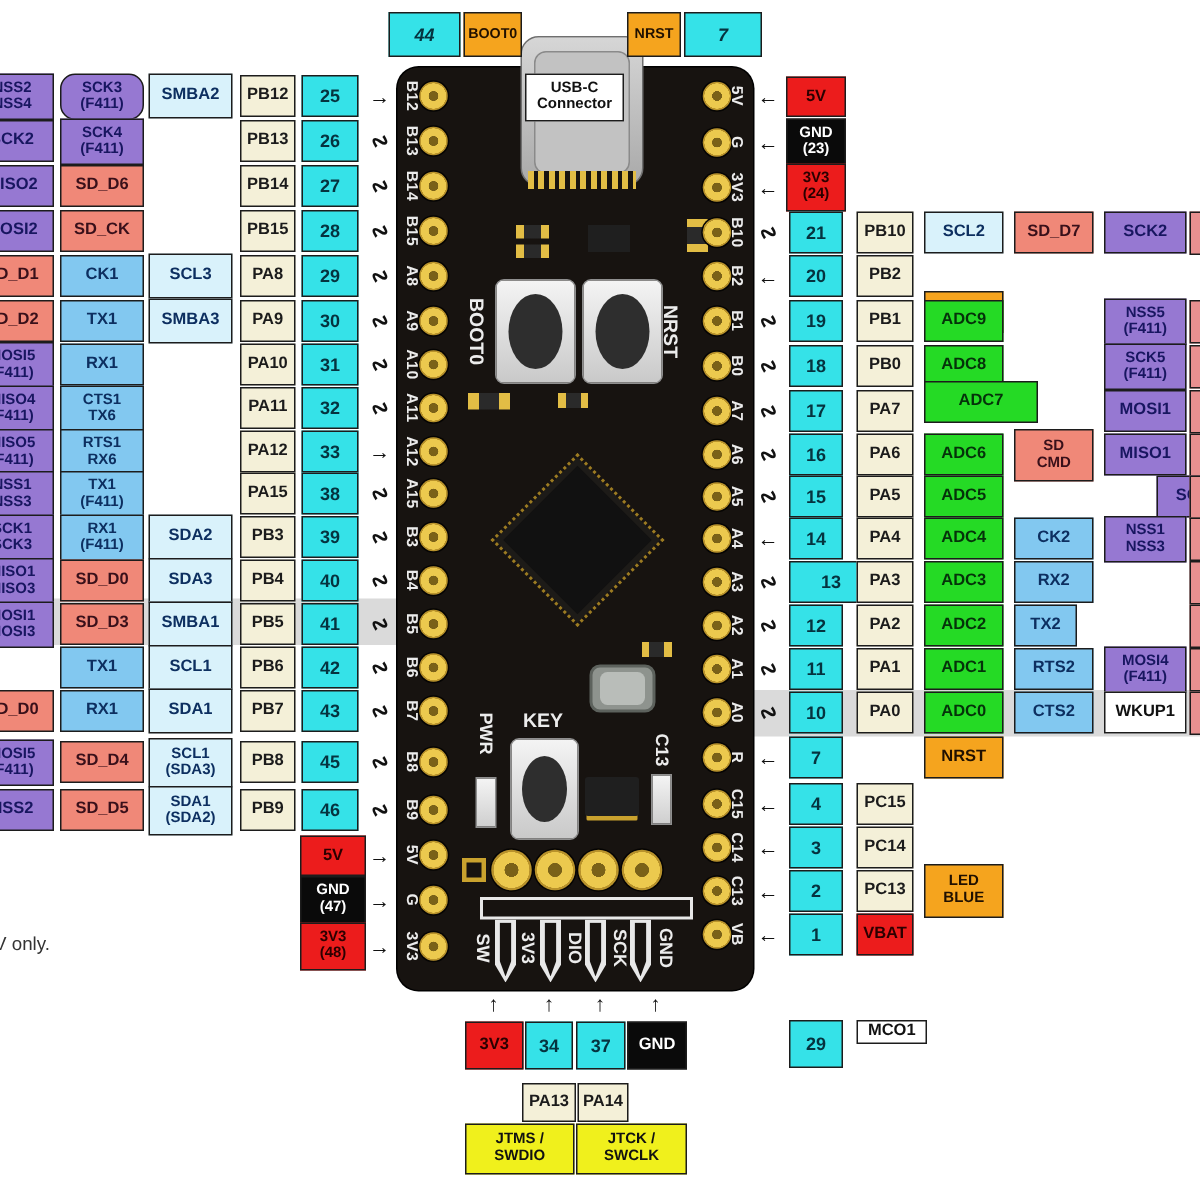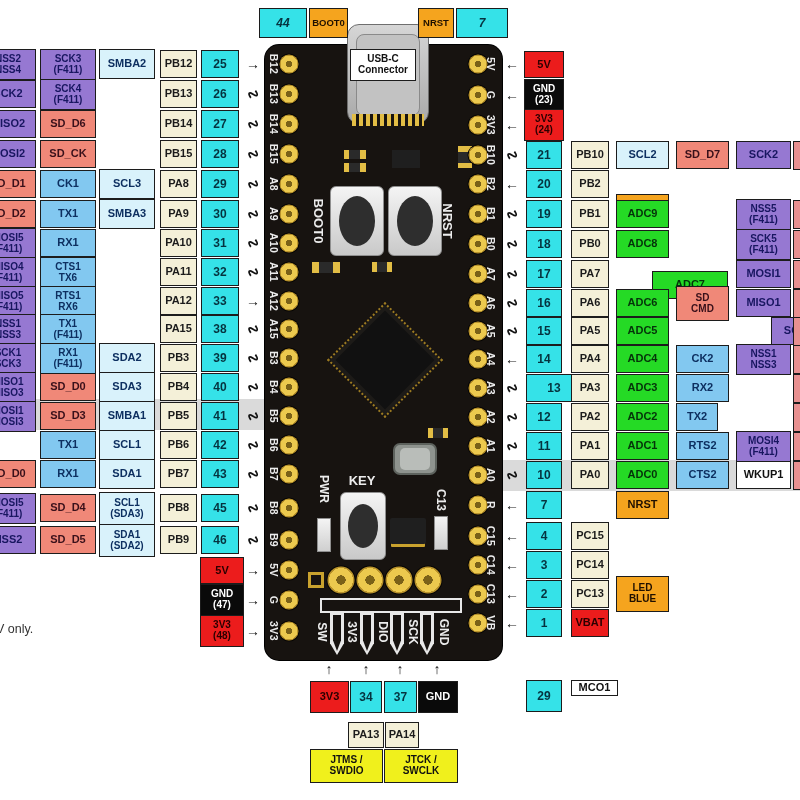--- a/index.html
+++ b/index.html
@@ -126,21 +126,21 @@
   <div class="pad" style="left:316px;top:580px;"></div>
   <div class="hole big" style="left:341px;top:580px;"></div>
   <div class="hole big" style="left:370px;top:580px;"></div>
   <div class="hole big" style="left:399px;top:580px;"></div>
   <div class="hole big" style="left:428px;top:580px;"></div>
   <div id="swd-bar"></div>
 
   <div id="footnote">V only.</div>
 <div class="pbox c-pu two" style="left: -20px; top: 49px; width: 56px; height: 31px;">NSS2
 NSS4</div>
-    <div class="pbox c-pu two" style="left: 40px; top: 49px; width: 56px; height: 31px;">SCK3
+    <div class="pbox c-pu two" style="left: 40px; top: 49px; width: 56px; height: 31px; border-radius: 10px;">SCK3
 (F411)</div>
     <div class="pbox c-i2" style="left: 99px; top: 49px; width: 56px; height: 30px;">SMBA2</div>
     <div class="pbox c-pt" style="left: 160px; top: 50px; width: 37px; height: 28px;">PB12</div>
     <div class="pbox c-nm" style="left: 201px; top: 50px; width: 38px; height: 28px;">25</div>
     <span class="marker" style="left: 253px; top: 64px;">→</span>
     <div class="hole" style="left: 289px; top: 64px;"></div>
     <span class="edge" style="left: 274px; top: 64px;">B12</span>
     <div class="pbox c-pu" style="left: -20px; top: 80px; width: 56px; height: 28px;">SCK2</div>
     <div class="pbox c-pu two" style="left: 40px; top: 79px; width: 56px; height: 31px;">SCK4
 (F411)</div>
@@ -332,21 +332,21 @@
     <div class="pbox c-pt" style="left: 571px; top: 230px; width: 38px; height: 28px;">PB0</div>
     <div class="pbox c-ad" style="left: 616px; top: 230px; width: 53px; height: 28px;">ADC8</div>
     <div class="pbox c-pu two" style="left: 736px; top: 229px; width: 55px; height: 31px;">SCK5
 (F411)</div>
     <div class="pbox c-sl" style="left: 793px; top: 230px; width: 12px; height: 29px;"></div>
     <span class="marker pwm" style="left: 512px; top: 244px;">∿</span>
     <div class="hole" style="left: 478px; top: 244px;"></div>
     <span class="edge" style="left: 491px; top: 244px;">B0</span>
     <div class="pbox c-nm" style="left: 526px; top: 260px; width: 36px; height: 28px;">17</div>
     <div class="pbox c-pt" style="left: 571px; top: 260px; width: 38px; height: 28px;">PA7</div>
-    <div class="pbox c-ad" style="left: 616px; top: 271px; width: 76px; height: 28px; margin-left: 36px;">ADC7</div>
+    <div class="pbox c-ad" style="left: 616px; top: 254px; width: 76px; height: 28px;">ADC7</div>
     <div class="pbox c-pu" style="left: 736px; top: 260px; width: 55px; height: 28px;">MOSI1</div>
     <div class="pbox c-sl" style="left: 793px; top: 260px; width: 12px; height: 29px;"></div>
     <span class="marker pwm" style="left: 512px; top: 274px;">∿</span>
     <div class="hole" style="left: 478px; top: 274px;"></div>
     <span class="edge" style="left: 491px; top: 274px;">A7</span>
     <div class="pbox c-nm" style="left: 526px; top: 289px; width: 36px; height: 28px;">16</div>
     <div class="pbox c-pt" style="left: 571px; top: 289px; width: 38px; height: 28px;">PA6</div>
     <div class="pbox c-ad" style="left: 616px; top: 289px; width: 53px; height: 28px;">ADC6</div>
     <div class="pbox c-sd two" style="left: 676px; top: 286px; width: 53px; height: 35px;">SD
 CMD</div>

